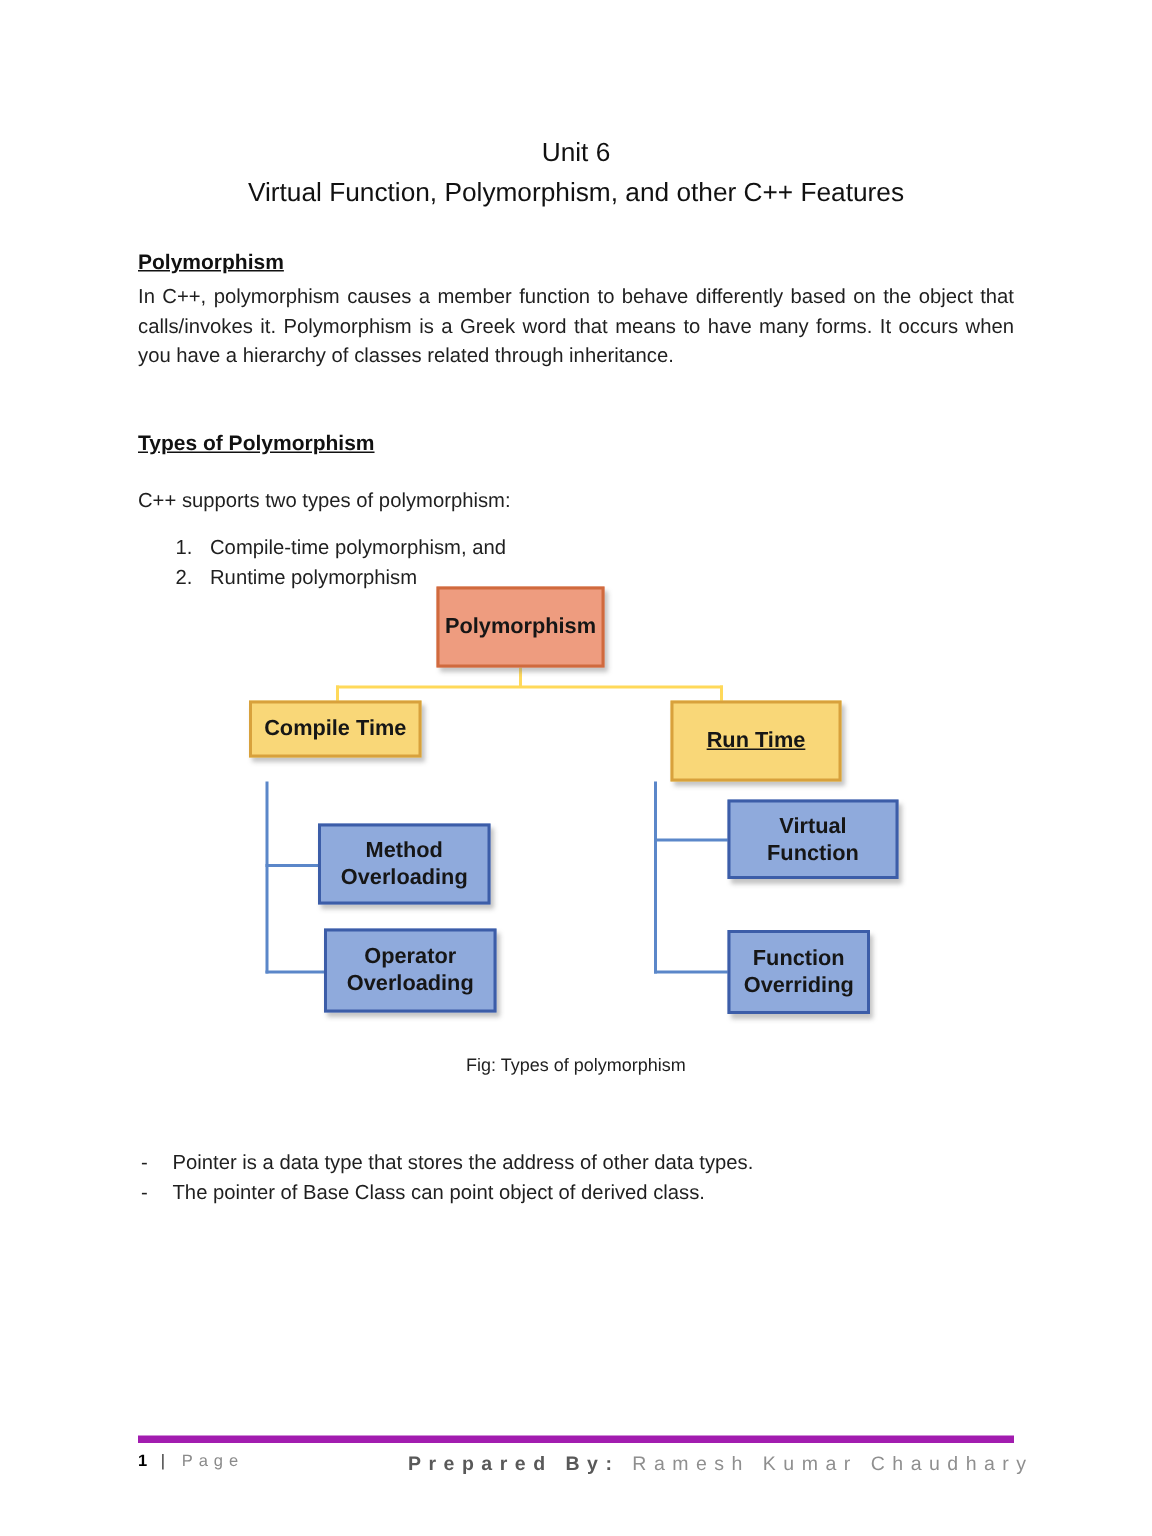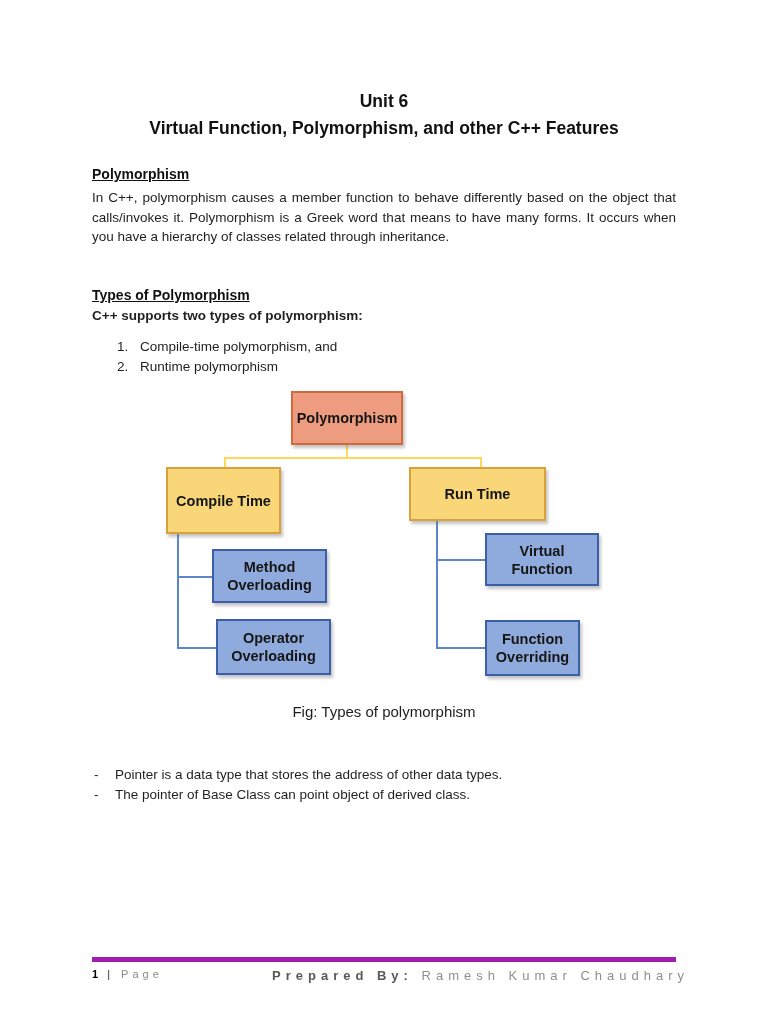--- a/index.html
+++ b/index.html
@@ -5,28 +5,28 @@
   * { margin:0; padding:0; box-sizing:border-box; }
   html,body { background:#ffffff; }
   .page {
     position:relative; width:768px; height:1024px; margin:0 auto;
     background:#ffffff; overflow:hidden;
     font-family:"Liberation Sans", sans-serif; color:#1f1f1f;
   }
 
   
   .doc-title { position:absolute; top:88px; left:0; width:768px; text-align:center;
-    font-size:17.5px; font-weight:bold; line-height:27px; color:#111; }
+    font-size:17.5px; font-weight:normal; line-height:27px; color:#111; }
 
   
   .section { position:absolute; left:92px; width:584px; }
   .sec-heading { font-size:14px; font-weight:bold; text-decoration:underline;
     color:#111; line-height:16px; }
   .body-text { font-size:13.5px; line-height:19.5px; text-align:justify; margin-top:6px; }
-  .intro-text { font-size:13.5px; line-height:19px; margin-top:3px;font-weight:bold; }
+  .intro-text { font-size:13.5px; line-height:19px; margin-top:21px; }
 
   .num-list { margin-top:12px; }
   .num-row { display:flex; line-height:20px; font-size:13.5px; }
   .num-marker { width:23px; margin-left:25px; flex:0 0 auto; }
   .bullet-list { margin-top:5px; }
   .bullet-row { display:flex; line-height:20px; font-size:13.5px; }
   .bullet-marker { width:23px; padding-left:2px; flex:0 0 auto; }
 
   
   .diagram { position:absolute; top:391px; left:0; width:768px; height:287px; }
@@ -35,21 +35,21 @@
     box-shadow:2px 3px 3px rgba(125,125,125,0.45); }
   .node-root  { background:var(--root-fill,#EE9C7F);  border:2px solid var(--root-border,#D06A3E); }
   .node-lvl1  { background:var(--level1-fill,#F9D778); border:2px solid var(--level1-border,#D8A13C); }
   .node-lvl2  { background:var(--level2-fill,#8FAADC); border:2px solid var(--level2-border,#3C5DA8); }
 
   .conn { position:absolute; }
   .conn-y { background:var(--connector-yellow,#FFD95A); }
   .conn-b { background:var(--connector-blue,#5B87C9); }
 
   .fig-caption { position:absolute; top:703px; left:0; width:768px; text-align:center;
-    font-size:15px; color:#1f1f1f; }
+    font-size:12px; color:#1f1f1f; }
 
   
   .footer { position:absolute; top:957px; left:92px; width:584px;
     border-top:5px solid #a21caf; }
   .footer-row { position:relative; height:22px; }
   .footer-left { position:absolute; left:0; top:6px; font-size:11px; color:#8a8a8a;
     letter-spacing:4px; white-space:nowrap; }
   .footer-pagenum { font-weight:bold; color:#000; letter-spacing:2px; }
   .footer-sep { color:#333; }
   .footer-right { position:absolute; left:180px; top:6px; font-size:13px;
@@ -94,22 +94,22 @@
     <div class="conn conn-y" style="left:224px; top:66px;  width:2px;   height:11px;"></div>
     <div class="conn conn-y" style="left:480px; top:66px;  width:2px;   height:11px;"></div>
     <div class="conn conn-b" style="left:177px; top:130px; width:2px;   height:128px;"></div>
     <div class="conn conn-b" style="left:177px; top:185px; width:36px;  height:2px;"></div>
     <div class="conn conn-b" style="left:177px; top:256px; width:40px;  height:2px;"></div>
     <div class="conn conn-b" style="left:436px; top:130px; width:2px;   height:128px;"></div>
     <div class="conn conn-b" style="left:436px; top:168px; width:50px;  height:2px;"></div>
     <div class="conn conn-b" style="left:436px; top:256px; width:50px;  height:2px;"></div>
 
     <div class="node node-root" style="left:291px; top:0;     width:112px; height:54px;">Polymorphism</div>
-    <div class="node node-lvl1" style="left:166px; top:76px;  width:115px; height:67px;">Compile Time</div>
-    <div class="node node-lvl1" style="left:409px; top:76px;  width:137px; height:54px;">Run Time</div>
+    <div class="node node-lvl1" style="left:166px; top:76px;  width:115px; height:38px;">Compile Time</div>
+    <div class="node node-lvl1" style="left:447px; top:76px;  width:114px; height:54px;text-decoration:underline;">Run Time</div>
     <div class="node node-lvl2" style="left:216px; top:228px; width:115px; height:56px;">Operator Overloading</div>
     <div class="node node-lvl2" style="left:212px; top:158px; width:115px; height:54px;">Method Overloading</div>
     <div class="node node-lvl2" style="left:485px; top:142px; width:114px; height:53px;">Virtual Function</div>
     <div class="node node-lvl2" style="left:485px; top:229px; width:95px; height:56px;">Function Overriding</div>
   </div>
 
   <div class="fig-caption">Fig: Types of polymorphism</div>
 
   <div class="section" style="top:760px;">
     <div class="bullet-list">

